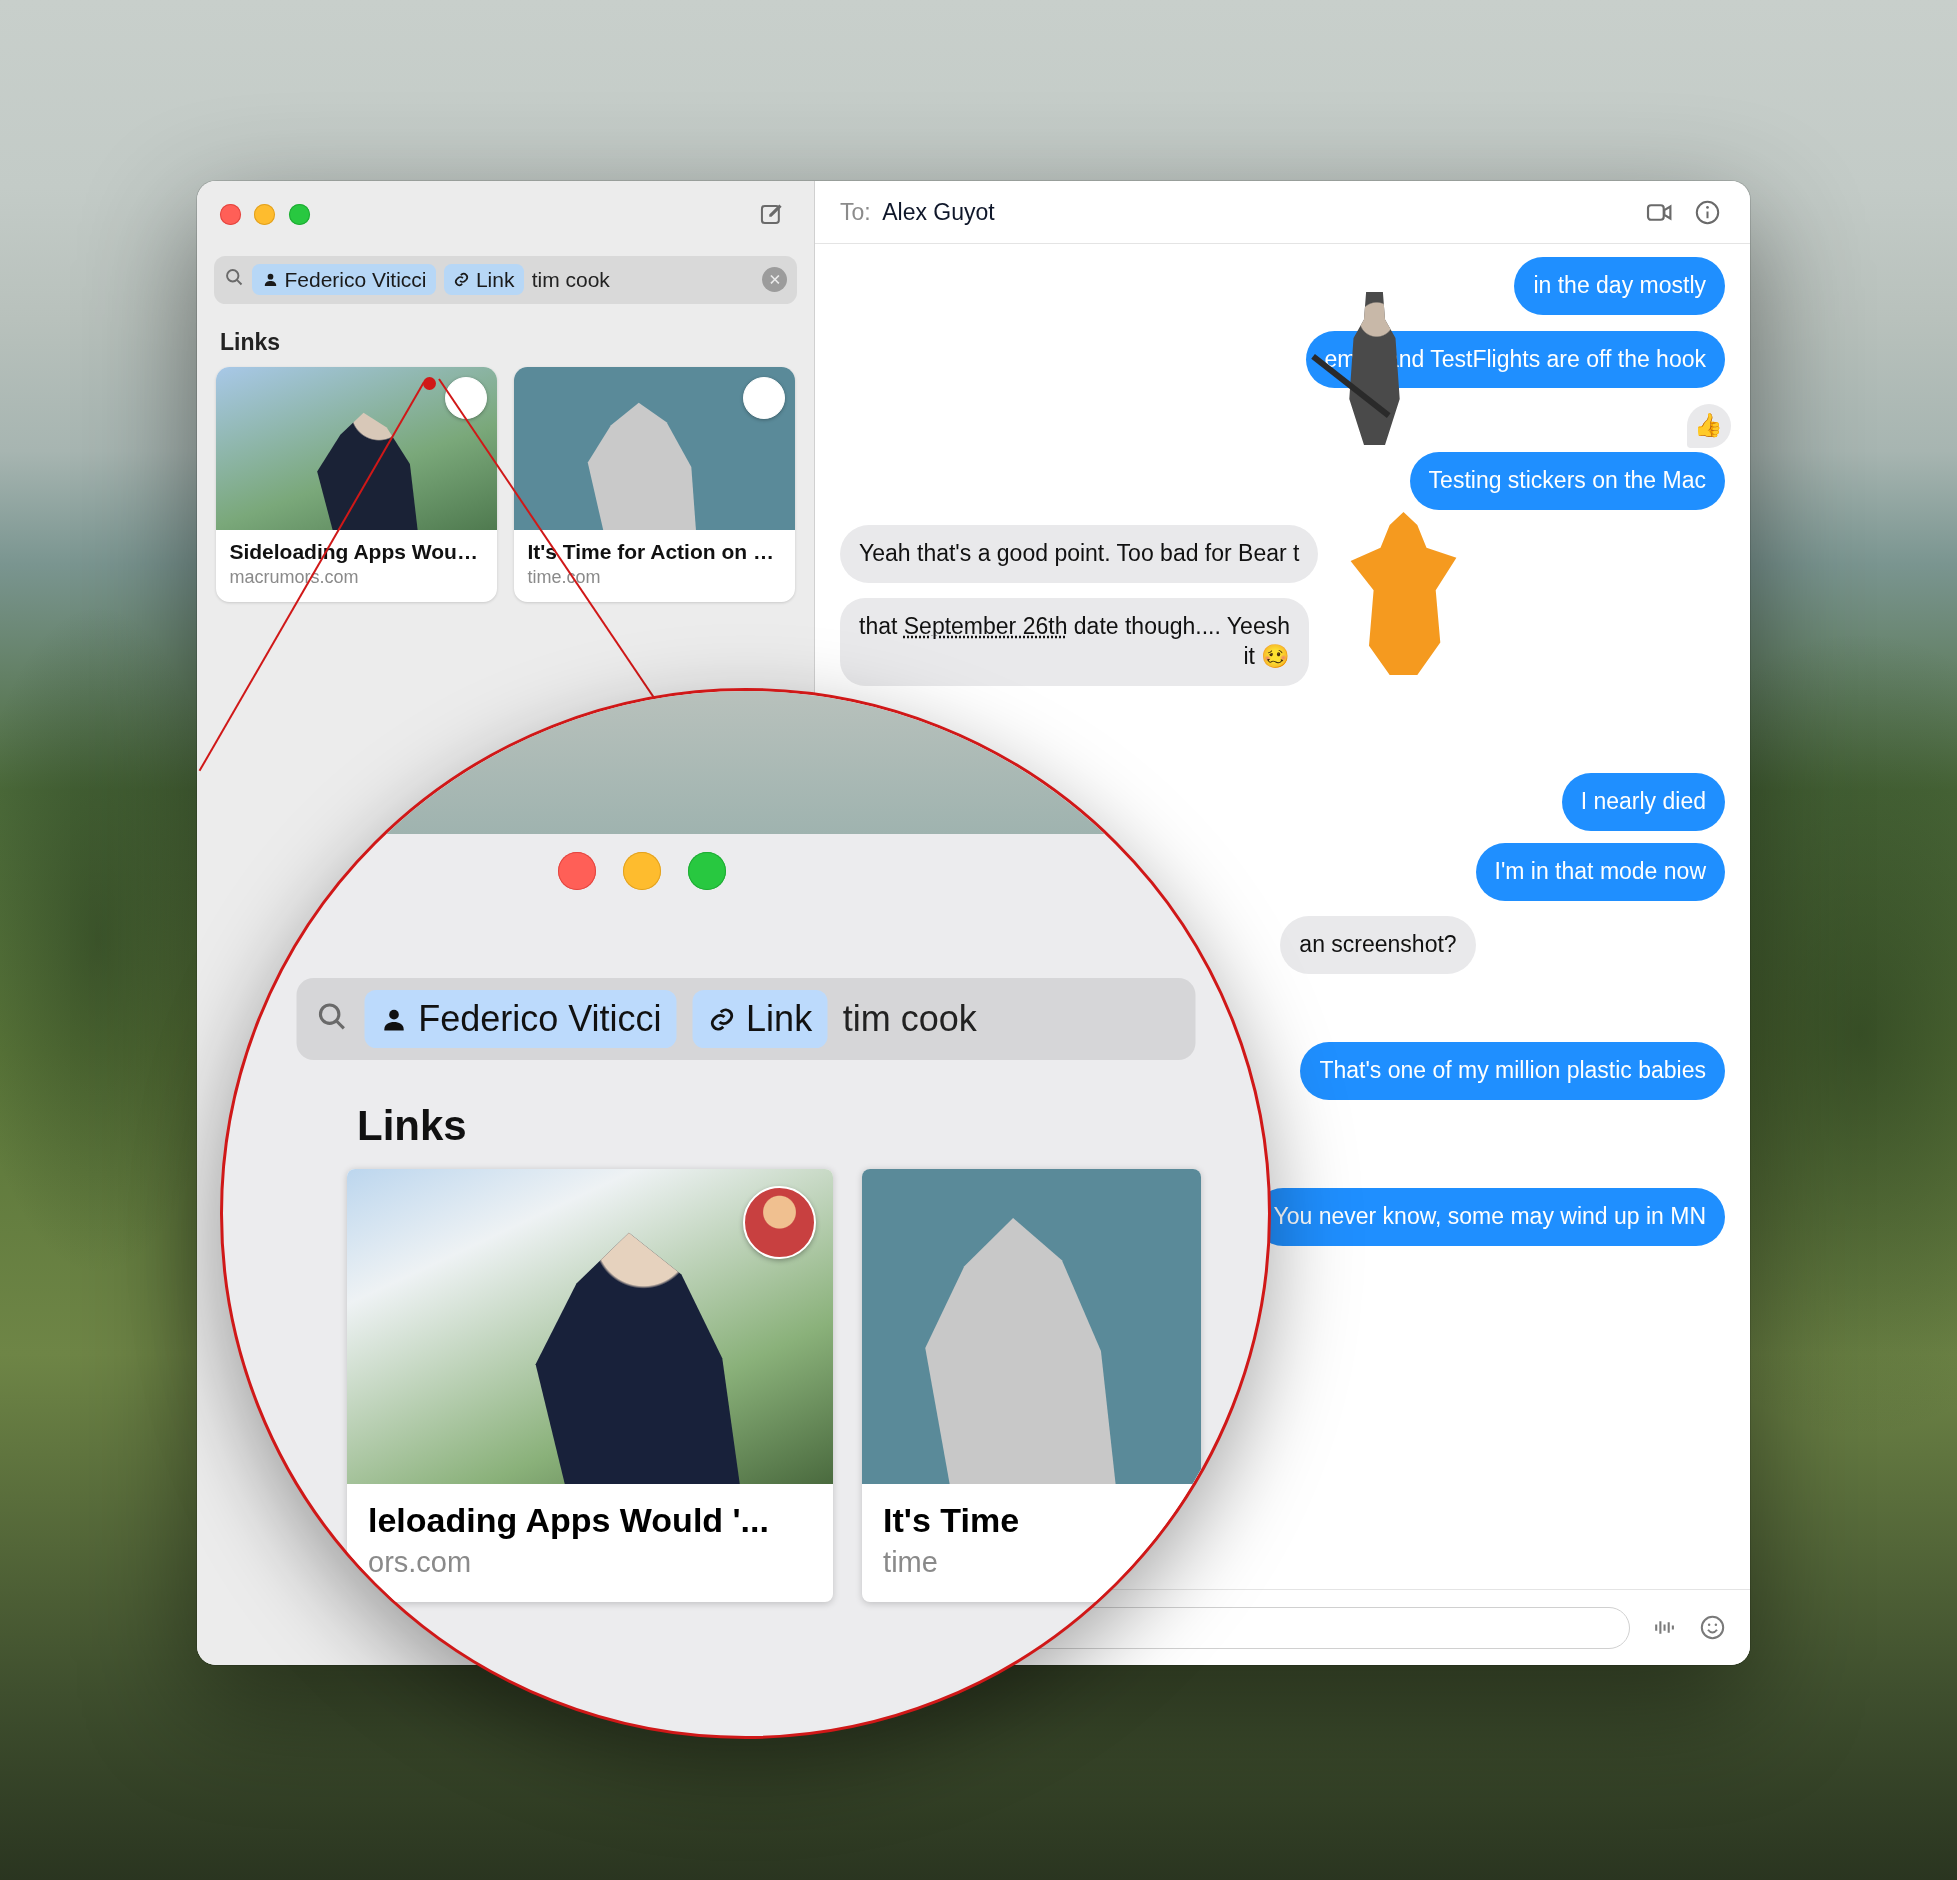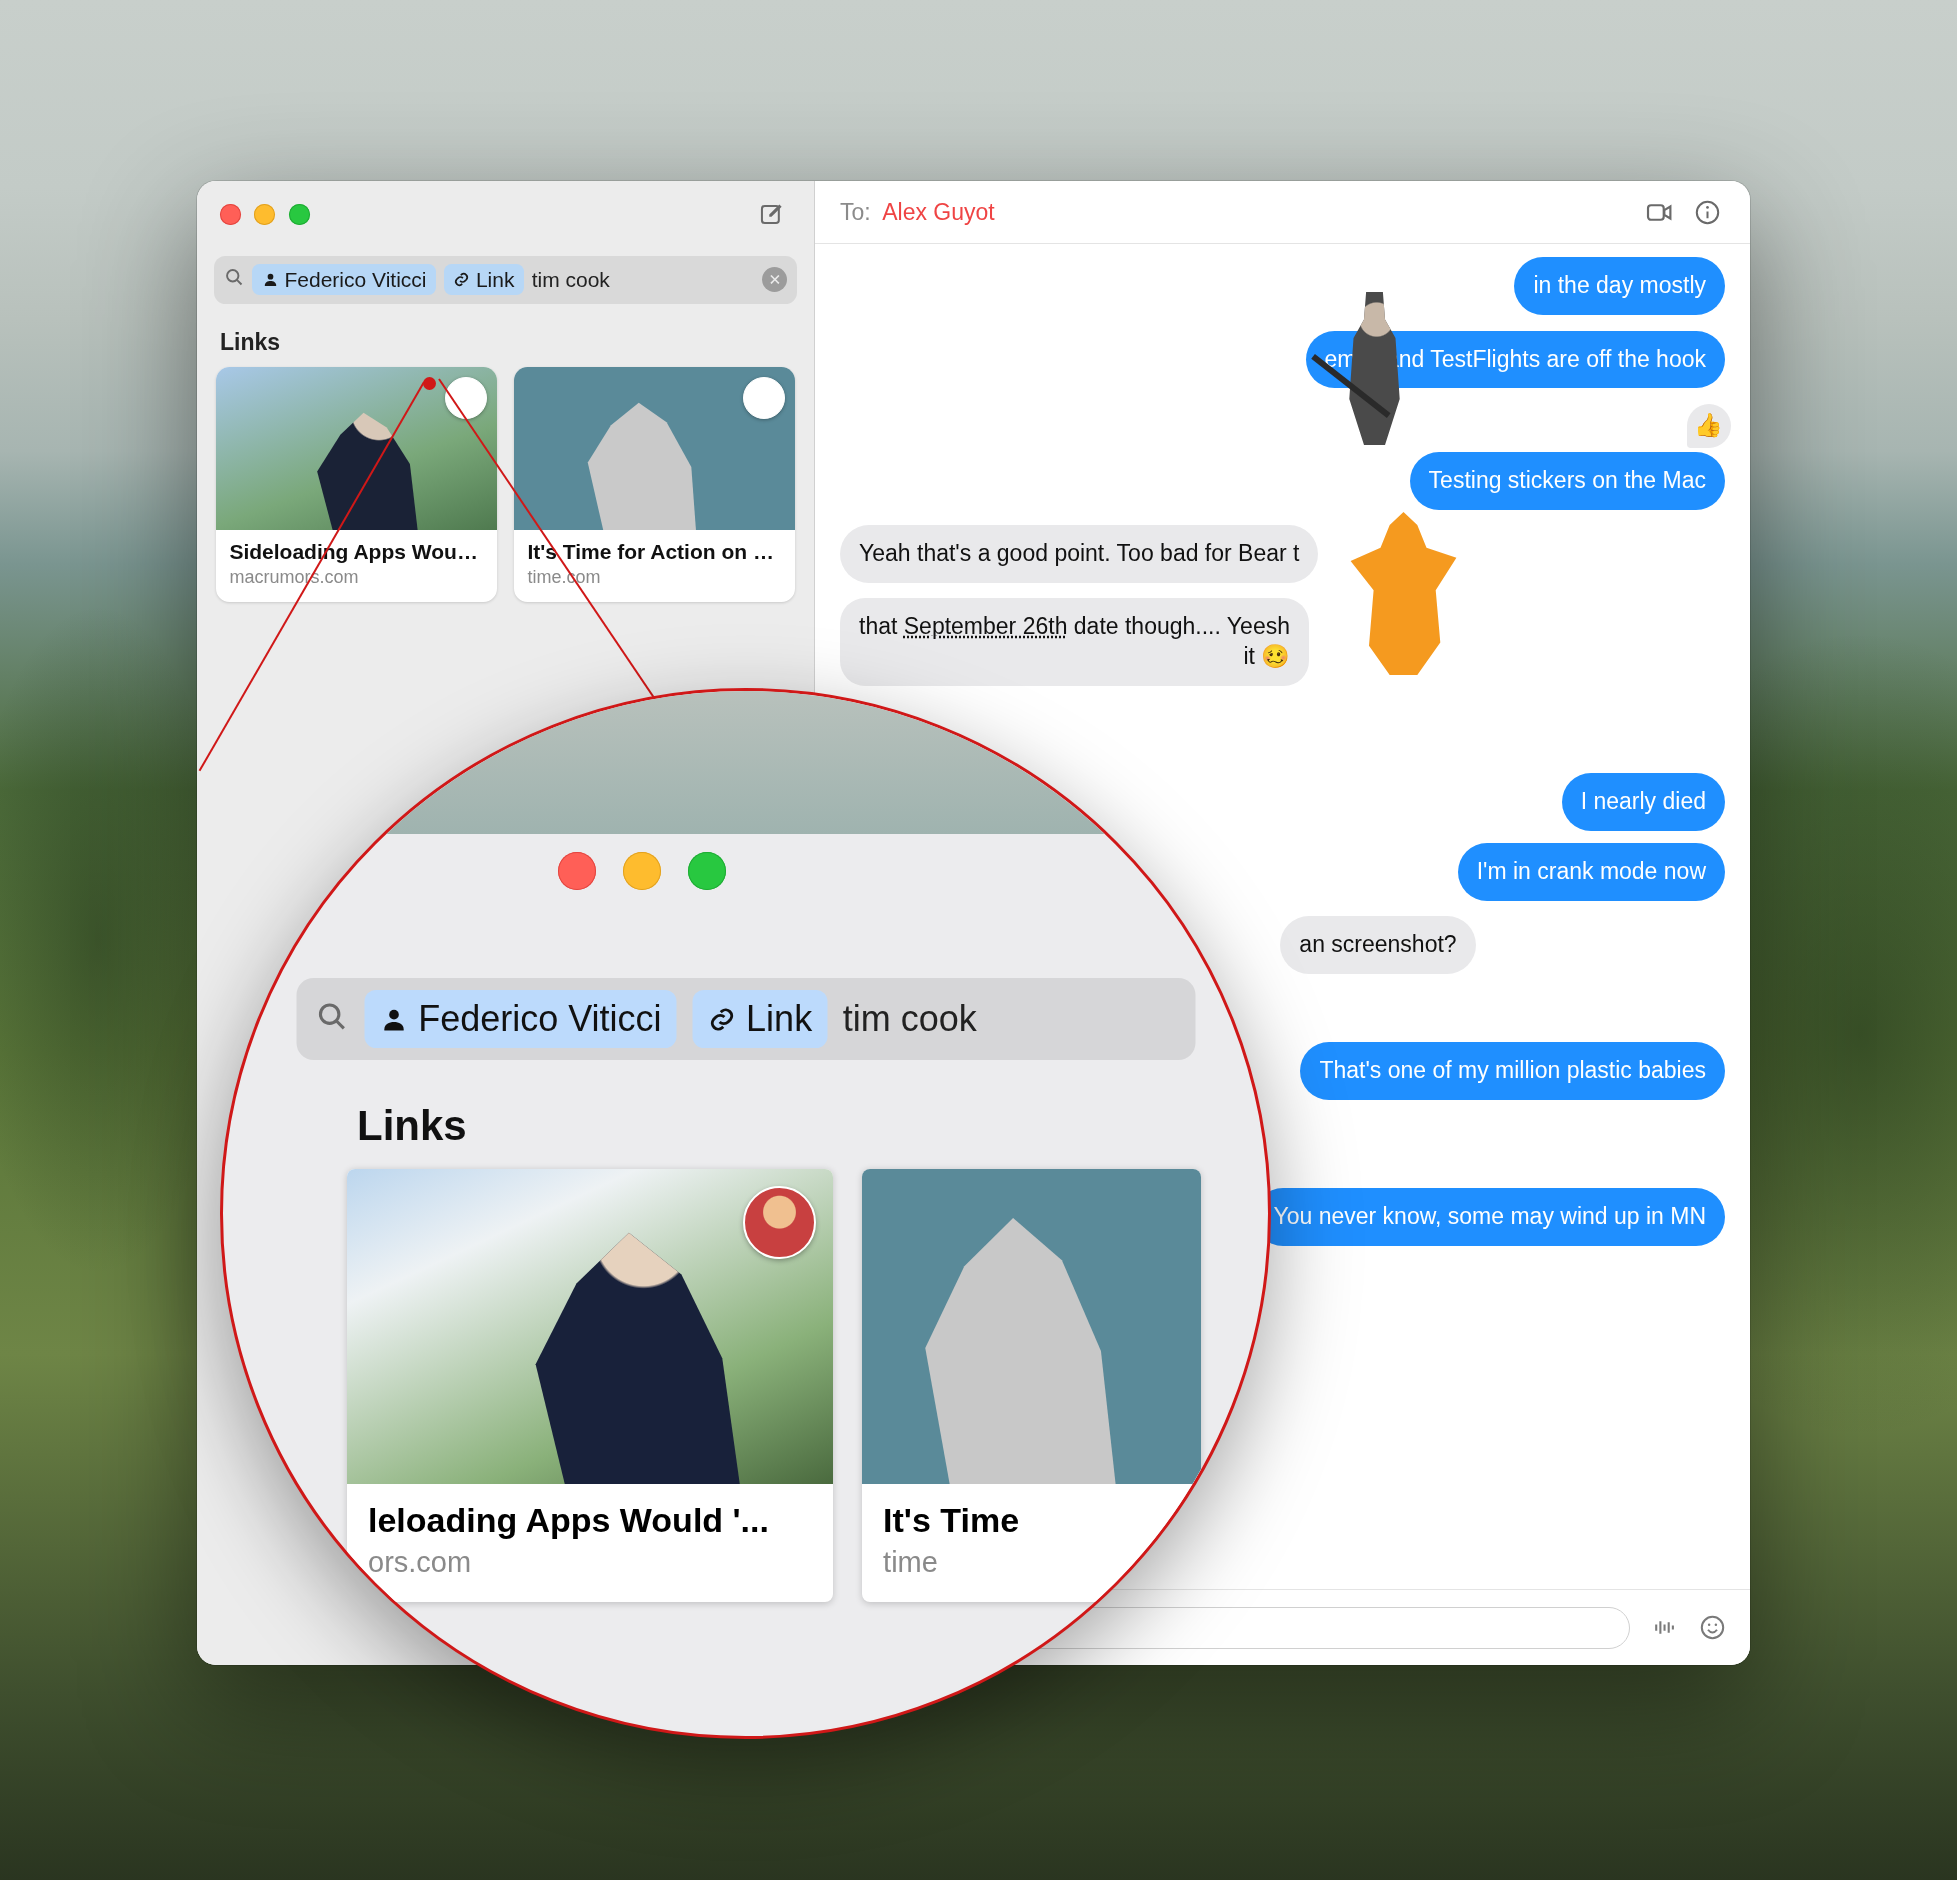--- a/index.html
+++ b/index.html
@@ -125,21 +125,21 @@
   .card-domain { font-size:18px; color:#8a8a8a; margin-top:3.8px; }
 
   
   .main { flex:1; display:flex; flex-direction:column; background:#fff; }
   .main-header {
     height:63px; display:flex; align-items:center; padding:0 25px;
     border-bottom:1px solid #e4e4e4; gap:11.5px;
     font-size:23px;
   }
   .main-header .to-label { color:#8b8b8b; }
-  .main-header .to-name { color:#ef4444; flex:1; }
+  .main-header .to-name { color:#0f172a; flex:1; }
   .hdr-ico { width:36px; height:36px; color:#6a6a6a; display:flex; align-items:center; justify-content:center; cursor:pointer; }
 
   .thread { flex:1; overflow:hidden; padding:13.4px 25px; display:flex; flex-direction:column; gap:15.3px; position:relative;}
   .row { display:flex; }
   .row.out { justify-content:flex-end; }
   .bubble {
     max-width: 516px;
     padding: 14px 19px;
     border-radius: 29px;
     font-size:23px;
@@ -391,21 +391,21 @@
           <span>that </span><span class="underline">September 26th</span><span> date though.... Yeesh</span><br>
           <span>it 🥴</span>
         </div>
       </div>
 
       <div style="height:57px;"></div>
 
       <div class="row out">
           <div class="stack-out">
         <div class="bubble blue">I nearly died</div>
-        <div class="bubble blue">I'm in crank mode now</div>
+        <div class="bubble blue">I'm in that mode now</div>
       </div>
         </div>
 
       <div class="row out" style="justify-content:center; margin-left:191px;">
           <div class="bubble gray">an screenshot?</div>
         </div>
 
       <div style="height:38px;"></div>
 
       <div class="row out">

